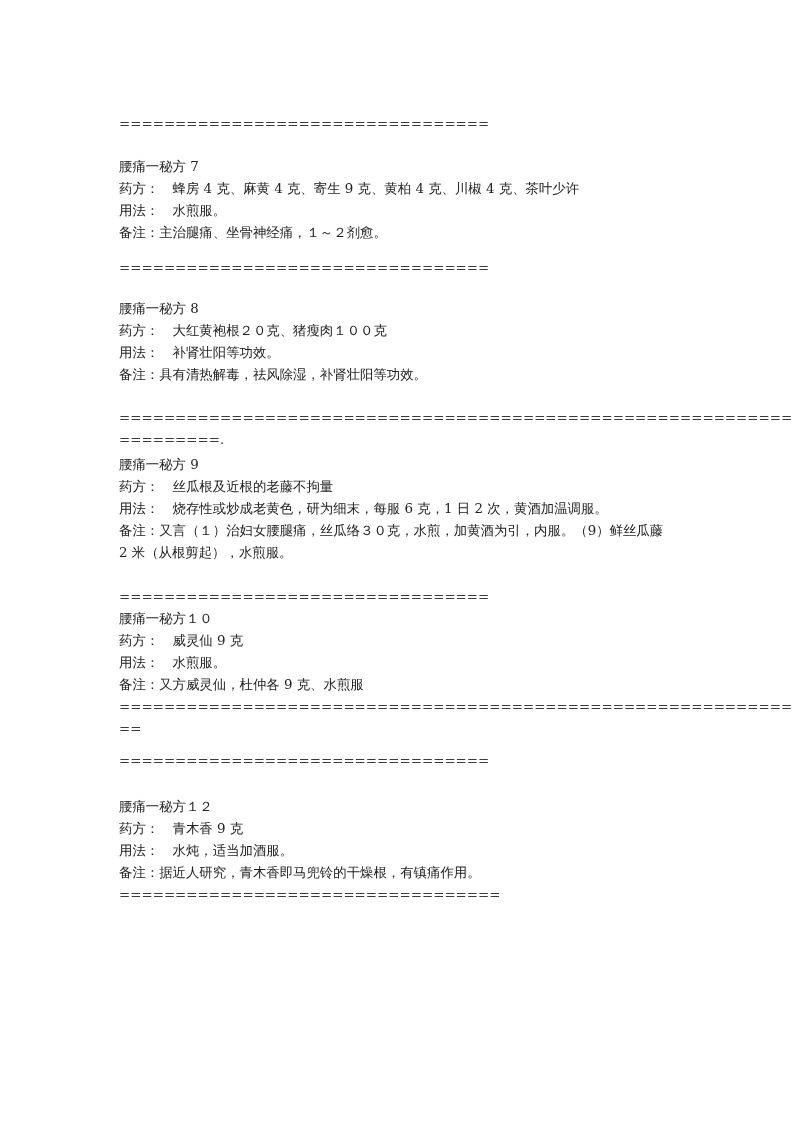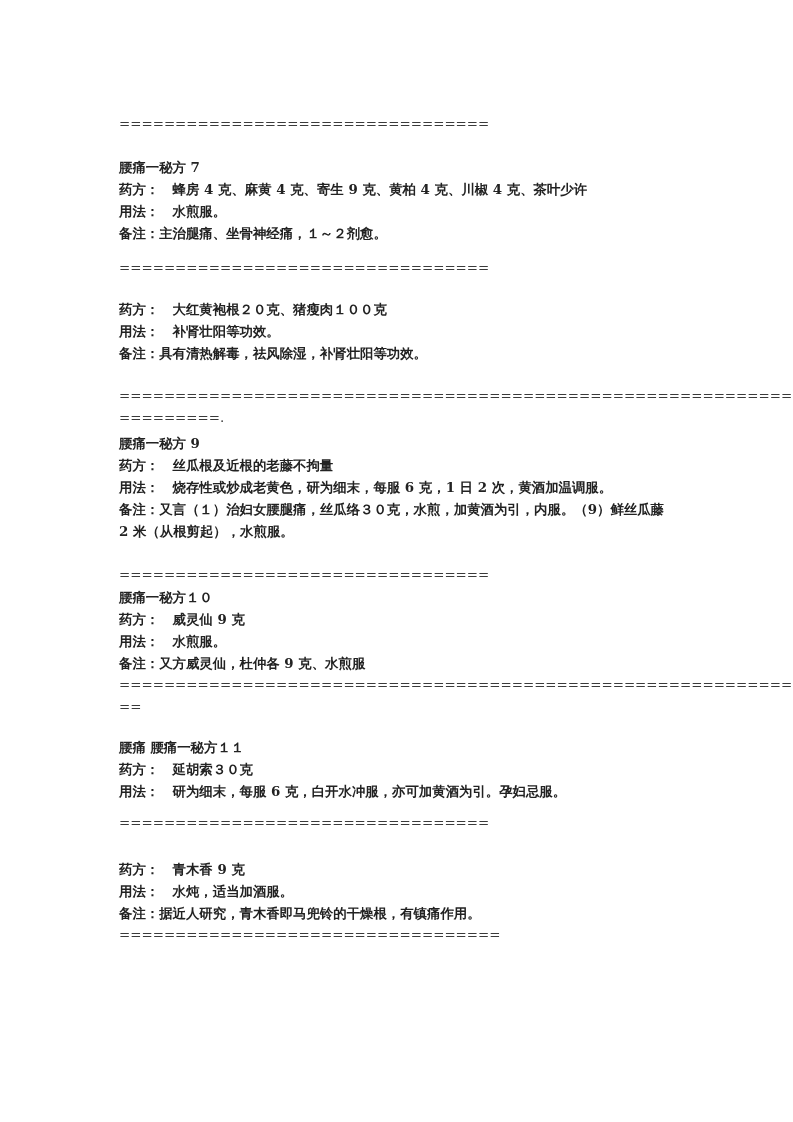--- a/index.html
+++ b/index.html
@@ -16,21 +16,20 @@
     color: #222222;
   }
   .page {
     padding-left: 119px;
     width: 545px;
   }
   .line {
     line-height: 22px;
     white-space: pre-wrap;
     word-break: break-all;
-    font-weight: bold;
   }
   .sep-line {
     line-height: 22px;
     white-space: nowrap;
     color: #3a3a3a;
   }
 </style>
 </head>
 <body>
 
@@ -43,20 +42,21 @@
     <div class="line">腰痛一秘方 7</div>
     <div class="line">药方：　蜂房 4 克、麻黄 4 克、寄生 9 克、黄柏 4 克、川椒 4 克、茶叶少许</div>
     <div class="line">用法：　水煎服。</div>
     <div class="line">备注：主治腿痛、坐骨神经痛，１～２剂愈。</div>
   </div>
 
   <div class="sep" style="margin-top:13px">
     <div class="sep-line">=================================</div>
   </div>
   <div class="section" style="margin-top:19px">
+    <div class="line">腰痛一秘方 8</div>
     <div class="line">药方：　大红黄袍根２０克、猪瘦肉１００克</div>
     <div class="line">用法：　补肾壮阳等功效。</div>
     <div class="line">备注：具有清热解毒，祛风除湿，补肾壮阳等功效。</div>
   </div>
 
   <div class="sep" style="margin-top:21px">
     <div class="sep-line">================================================================</div>
     <div class="sep-line">=========.</div>
   </div>
   <div class="section" style="margin-top:3px">
@@ -73,30 +73,26 @@
     <div class="line">腰痛一秘方１０</div>
     <div class="line">药方：　威灵仙 9 克</div>
     <div class="line">用法：　水煎服。</div>
     <div class="line">备注：又方威灵仙，杜仲各 9 克、水煎服</div>
   </div>
 
   <div class="sep" style="margin-top:0px">
     <div class="sep-line">================================================================</div>
     <div class="sep-line">==</div>
   </div>
-  <div class="section" style="margin-top:18px">
-    <div class="line">腰痛 腰痛一秘方１１</div>
-    <div class="line">药方：　延胡索３０克</div>
-    <div class="line">用法：　研为细末，每服 6 克，白开水冲服，亦可加黄酒为引。孕妇忌服。</div>
-  </div>
 
   <div class="sep" style="margin-top:10px">
     <div class="sep-line">=================================</div>
   </div>
   <div class="section" style="margin-top:24px">
+    <div class="line">腰痛一秘方１２</div>
     <div class="line">药方：　青木香 9 克</div>
     <div class="line">用法：　水炖，适当加酒服。</div>
     <div class="line">备注：据近人研究，青木香即马兜铃的干燥根，有镇痛作用。</div>
   </div>
 
   <div class="sep" style="margin-top:0px">
     <div class="sep-line">==================================</div>
   </div>
 
 </div>

